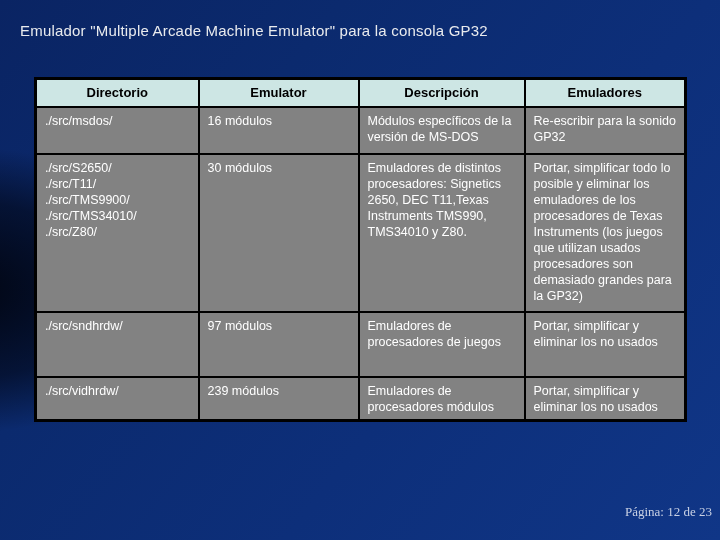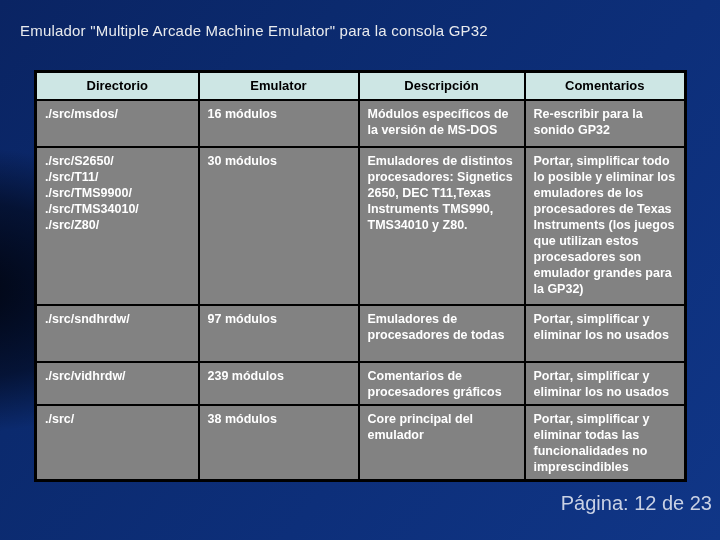--- a/index.html
+++ b/index.html
@@ -23,21 +23,21 @@
     top: 22px;
     width: 660px;
     color: #e9ebee;
     font-size: 15px;
     letter-spacing: 0.2px;
     white-space: nowrap;
   }
   .table-wrap {
     position: absolute;
     left: 34px;
-    top: 70px;
+    top: 77px;
   }
   table.data-table {
     border-collapse: collapse;
     table-layout: fixed;
     width: 650px;
     border: 3px solid #000;
   }
   table.data-table th {
     background: #cde6e4;
     color: #000;
@@ -50,36 +50,36 @@
   }
   table.data-table td {
     background: #828282;
     color: #ffffff;
     font-size: 12.5px;
     line-height: 16px;
     vertical-align: top;
     border: 2px solid #000;
     padding: 5px 8px 4px 8px;
     overflow: hidden;
-    font-weight: bold;
   }
   td.dir-cell { white-space: pre-line; }
   tr.r-head { height: 28px; }
   tr.r-1 { height: 47px; }
   tr.r-2 { height: 158px; }
-  tr.r-3 { height: 57px; }
+  tr.r-3 { height: 65px; }
   tr.r-4 { height: 43px; }
   tr.r-5 { height: 76px; }
   .page-footer {
     position: absolute;
     right: 8px;
-    top: 492px;
+    top: 504px;
     color: #c9d1e4;
-    font-size: 20px;
+    font-size: 13px;
     white-space: nowrap;
+    font-family: Liberation Serif, serif;
   }
 </style>
 </head>
 <body>
 
 <div class="slide">
 
   <div class="slide-title">Emulador "Multiple Arcade Machine Emulator" para la consola GP32</div>
 
   <div class="table-wrap">
@@ -88,55 +88,49 @@
         <col style="width:163px">
         <col style="width:160px">
         <col style="width:166px">
         <col style="width:161px">
       </colgroup>
       <tbody>
           <tr class="r-head">
         <th>Directorio</th>
         <th>Emulator</th>
         <th>Descripción</th>
-        <th>Comentarios</th>
+        <th>Emuladores</th>
       </tr>
       <tr class="r-1">
         <td class="dir-cell">./src/msdos/</td>
         <td>16 módulos</td>
         <td>Módulos específicos de la versión de MS-DOS</td>
         <td>Re-escribir para la sonido GP32</td>
       </tr>
       <tr class="r-2">
         <td class="dir-cell">./src/S2650/
 ./src/T11/
 ./src/TMS9900/
 ./src/TMS34010/
 ./src/Z80/</td>
         <td>30 módulos</td>
         <td>Emuladores de distintos procesadores: Signetics 2650, DEC T11,Texas Instruments TMS990, TMS34010 y Z80.</td>
-        <td>Portar, simplificar todo lo posible y eliminar los emuladores de los procesadores de Texas Instruments (los juegos que utilizan estos procesadores son emulador grandes para la GP32)</td>
+        <td>Portar, simplificar todo lo posible y eliminar los emuladores de los procesadores de Texas Instruments (los juegos que utilizan usados procesadores son demasiado grandes para la GP32)</td>
       </tr>
       <tr class="r-3">
         <td class="dir-cell">./src/sndhrdw/</td>
         <td>97 módulos</td>
-        <td>Emuladores de procesadores de todas</td>
+        <td>Emuladores de procesadores de juegos</td>
         <td>Portar, simplificar y eliminar los no usados</td>
       </tr>
       <tr class="r-4">
         <td class="dir-cell">./src/vidhrdw/</td>
         <td>239 módulos</td>
-        <td>Comentarios de procesadores gráficos</td>
+        <td>Emuladores de procesadores módulos</td>
         <td>Portar, simplificar y eliminar los no usados</td>
-      </tr>
-      <tr class="r-5">
-        <td class="dir-cell">./src/</td>
-        <td>38 módulos</td>
-        <td>Core principal del emulador</td>
-        <td>Portar, simplificar y eliminar todas las funcionalidades no imprescindibles</td>
       </tr>
     </tbody>
       </table>
   </div>
 
   <div class="page-footer">Página: 12 de 23</div>
 
 </div>
 
 </body></html>

